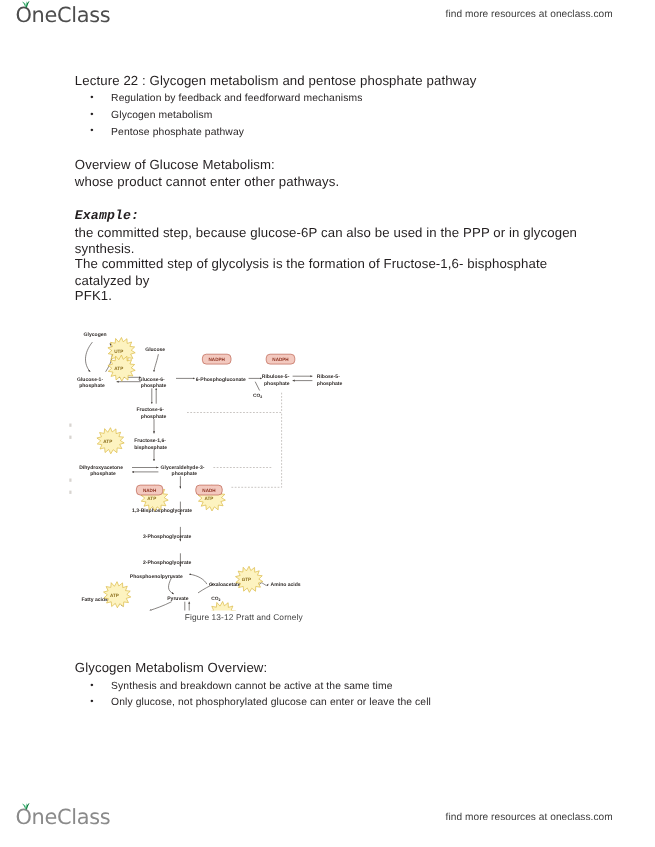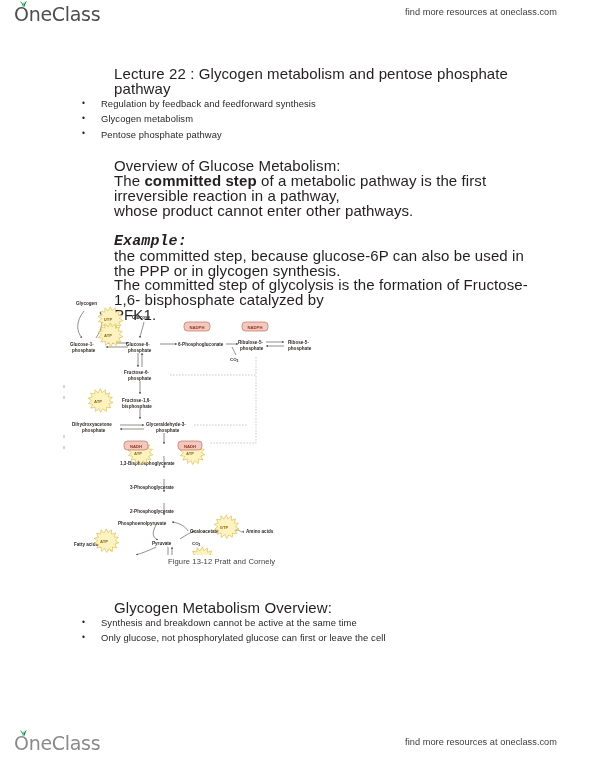--- a/index.html
+++ b/index.html
@@ -53,25 +53,24 @@
   }
 
   
   .doc-body {
     position: absolute;
     left: 68px;
     top: 66px;
     width: 462px;
   }
   .line {
-    font-size: 15px;
+    font-size: 12px;
     line-height: 15.1px;
     color: #231f20;
     letter-spacing: 0.1px;
-    margin-left: 46px;
   }
   .line.tight { line-height: 14.6px; }
   .b { font-weight: bold; }
   .bi { font-weight: bold; font-style: italic; font-family: Liberation Mono, monospace; }
   .spacer-md { height: 16px; }
 
   ul.bullets {
     list-style: none;
     margin: 0;
     padding: 0;
@@ -166,29 +165,28 @@
     <span>OneClass</span>
   </div>
   <div class="header-tagline">find more resources at oneclass.com</div>
 </div>
 
 <div class="doc-body">
 
   <div class="line">Lecture 22 : Glycogen metabolism and pentose phosphate pathway</div>
 
   <ul class="bullets">
-    <li>Regulation by feedback and feedforward synthesis</li>
+    <li>Regulation by feedback and feedforward mechanisms</li>
     <li>Glycogen metabolism</li>
     <li>Pentose phosphate pathway</li>
   </ul>
 
   <div class="spacer-md"></div>
 
   <div class="line">Overview of Glucose Metabolism:</div>
-  <div class="line"><span>The </span><span class="b">committed step</span><span> of a metabolic pathway is the first irreversible reaction in a pathway,</span></div>
   <div class="line">whose product cannot enter other pathways.</div>
 
   <div class="spacer-md"></div>
 
   <div class="line bi">Example:</div>
   <div class="line tight">the committed step, because glucose-6P can also be used in the PPP or in glycogen synthesis.</div>
   <div class="line tight">The committed step of glycolysis is the formation of Fructose-1,6- bisphosphate catalyzed by</div>
   <div class="line tight">PFK1.</div>
 </div>
 
@@ -393,21 +391,21 @@
     <text x="94" y="289">Lactate</text>
   </g>
 </svg>
 <div class="figure-caption">Figure 13-12 Pratt and Cornely</div>
 </div>
 
 <div class="doc-body" style="top:600px;">
   <div class="line">Glycogen Metabolism Overview:</div>
   <ul class="bullets">
     <li>Synthesis and breakdown cannot be active at the same time</li>
-    <li>Only glucose, not phosphorylated glucose can first or leave the cell</li>
+    <li>Only glucose, not phosphorylated glucose can enter or leave the cell</li>
   </ul>
 </div>
 
 <div class="page-footer">
   <div class="footer-logo">
     <svg class="logo-leaf" viewBox="0 0 12 10">
       <path d="M5.2 9 C4.6 5.5 3.2 3.2 0.9 1.6 C3.4 1.9 5.0 3.6 5.6 6.2 Z" fill="#1e9e58"></path>
       <path d="M6.0 8.6 C6.2 5.4 7.6 2.6 10.6 0.7 C9.2 3.4 8.0 5.9 7.2 8.8 Z" fill="#0f7a3f"></path>
       <path d="M5.6 8.2 C5.4 5.8 5.9 3.4 7.0 1.0 C7.0 3.6 6.7 6.0 6.4 8.4 Z" fill="#2fb56a"></path>
     </svg>

